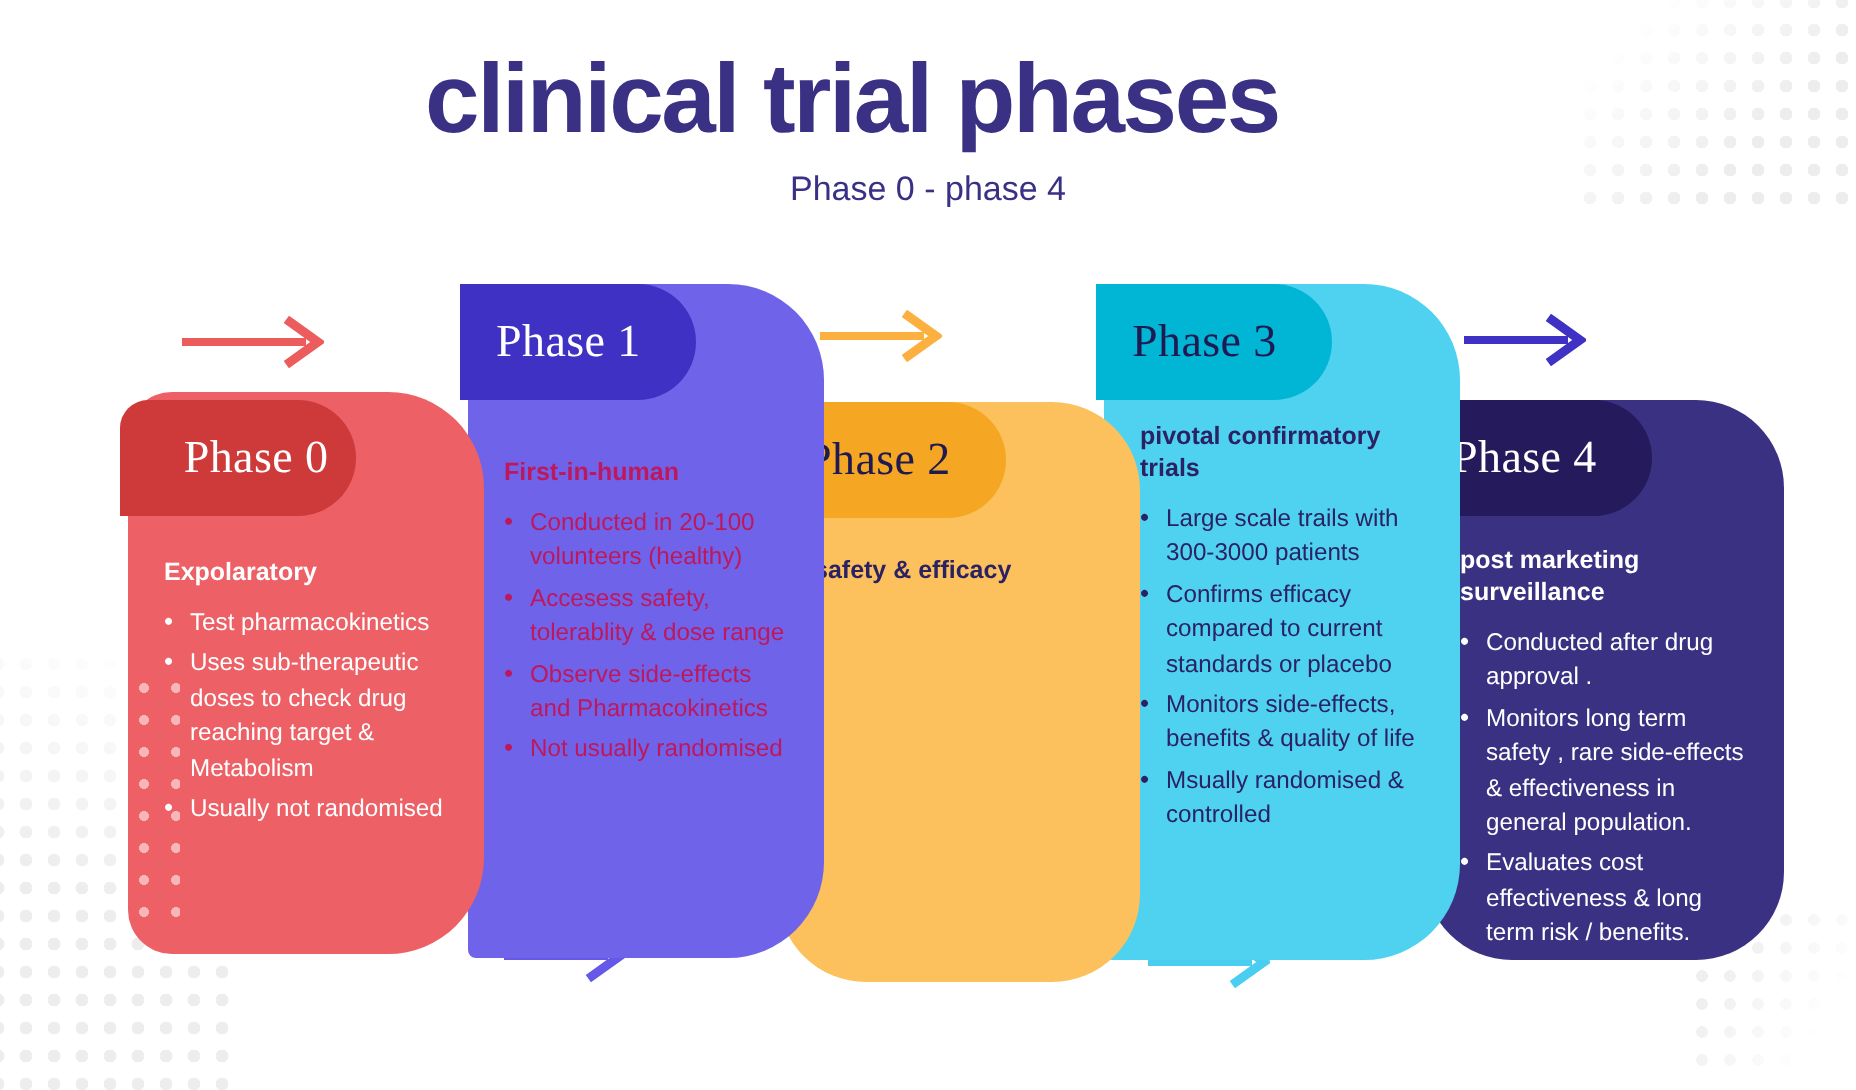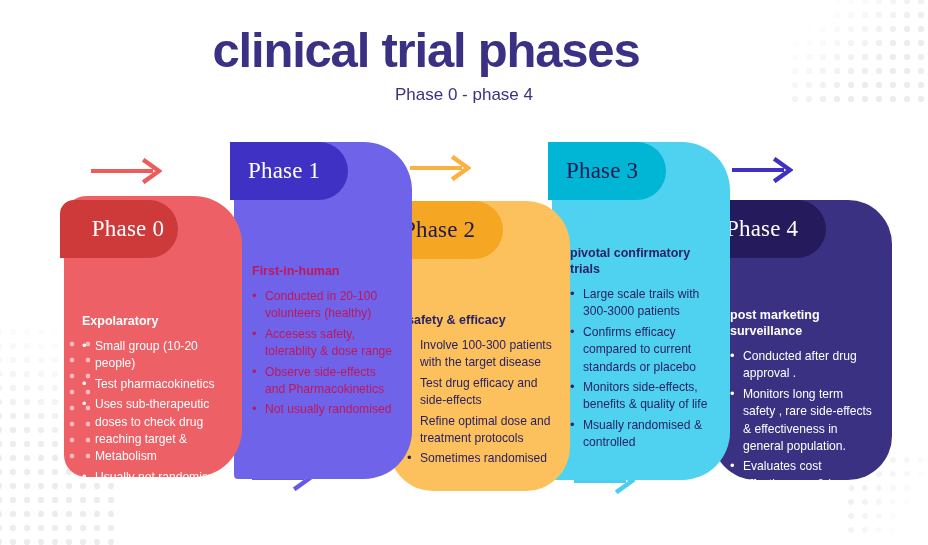--- a/index.html
+++ b/index.html
@@ -115,21 +115,20 @@
     font-weight: 400;
     letter-spacing: 0.2px;
     white-space: nowrap;
   }
   .content {
     position: absolute;
     left: 0;
     right: 0;
     z-index: 4;
     padding: 0 14px 0 18px;
-    margin-top: 35px;
   }
   .heading {
     font-size: 12.5px;
     font-weight: 700;
     line-height: 1.28;
     margin-bottom: 9px;
   }
   ul.bullets {
     list-style: none;
     padding: 0;
@@ -187,21 +186,20 @@
   <div id="cards-layer">
       <div class="card" style="left: 64px; top: 196px; width: 178px; height: 281px; z-index: 10;">
         <div class="card-body" style="background: rgb(236, 96, 102); border-radius: 22px 48px 48px 22px;"></div>
         <div class="dots-card" style="left: 0px; top: 140px; width: 26px; height: 130px;"></div>
         <div class="tab" style="width: 118px; background: rgb(206, 58, 58); left: -4px; top: 4px; border-radius: 14px 29px 29px 0px; justify-content: center;">
           <span class="tab-label" style="color: rgb(255, 255, 255);">Phase 0</span>
         </div>
         <div class="content" style="top: 82px; color: rgb(255, 255, 255);">
           <div class="heading">Expolaratory</div>
           <ul class="bullets">
-            <li>Small group (10-20 people)</li>
             <li>Test pharmacokinetics</li>
             <li>Uses sub-therapeutic doses to check drug reaching target &amp; Metabolism</li>
             <li>Usually not randomised</li>
           </ul>
         </div>
       </div>
       <div class="card" style="left: 234px; top: 142px; width: 178px; height: 337px; z-index: 9;">
         <div class="card-body" style="background: rgb(111, 99, 234); border-radius: 0px 48px 48px 4px;"></div>
         <div class="tab" style="width: 118px; background: rgb(63, 49, 196); left: -4px; top: 0px;">
           <span class="tab-label" style="color: rgb(255, 255, 255);">Phase 1</span>
@@ -216,26 +214,20 @@
           </ul>
         </div>
       </div>
       <div class="card" style="left: 389px; top: 201px; width: 181px; height: 290px; z-index: 8;">
         <div class="card-body" style="background: rgb(252, 193, 92); border-radius: 0px 44px 44px;"></div>
         <div class="tab" style="width: 118px; background: rgb(245, 166, 35); left: -4px; top: 0px;">
           <span class="tab-label" style="color: rgb(31, 26, 82);">Phase 2</span>
         </div>
         <div class="content" style="top: 76px; color: rgb(42, 34, 99);">
           <div class="heading">safety &amp; efficacy</div>
-          <ul class="bullets">
-            <li>Involve 100-300 patients with the target disease</li>
-            <li>Test drug efficacy and side-effects</li>
-            <li>Refine optimal dose and treatment protocols</li>
-            <li>Sometimes randomised</li>
-          </ul>
         </div>
       </div>
       <div class="card" style="left: 552px; top: 142px; width: 178px; height: 338px; z-index: 7;">
         <div class="card-body" style="background: rgb(78, 210, 240); border-radius: 0px 48px 48px 4px;"></div>
         <div class="tab" style="width: 118px; background: rgb(0, 182, 212); left: -4px; top: 0px;">
           <span class="tab-label" style="color: rgb(31, 26, 82);">Phase 3</span>
         </div>
         <div class="content" style="top: 68px; color: rgb(42, 34, 99);">
           <div class="heading">pivotal confirmatory trials</div>
           <ul class="bullets">

